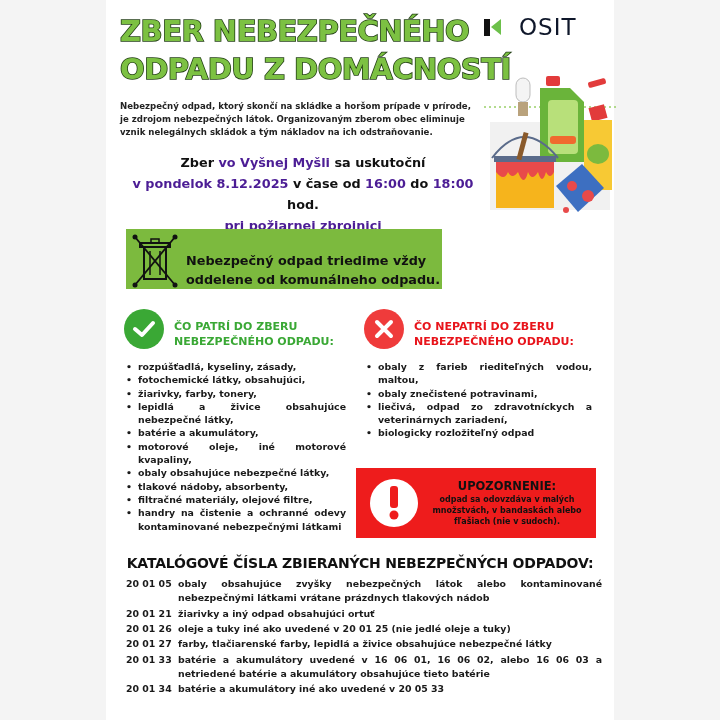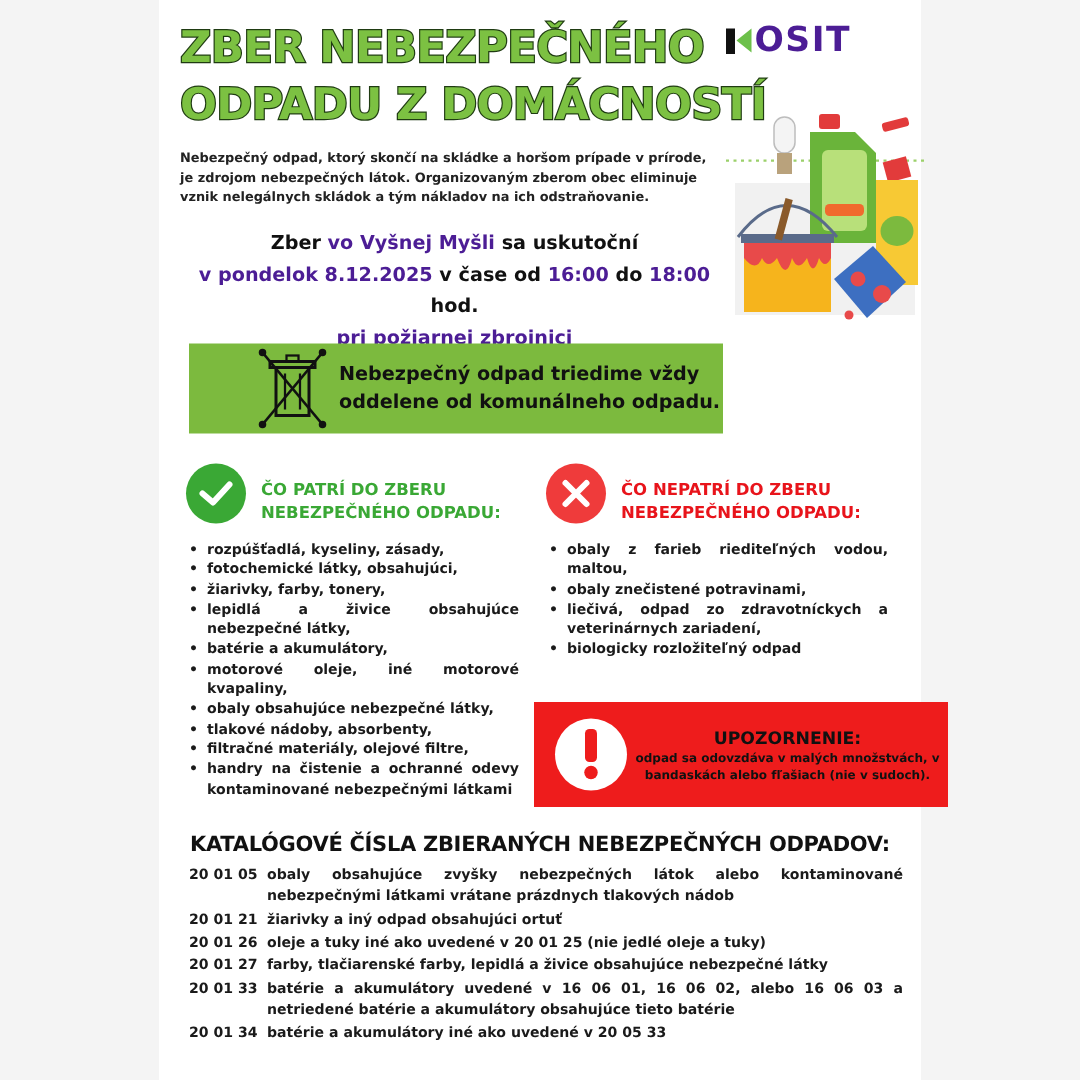--- a/index.html
+++ b/index.html
@@ -17,62 +17,62 @@
       position: absolute; left: 14px; top: 12px;
       font-family: "DejaVu Sans", sans-serif; font-weight: bold;
       font-size: 29px; line-height: 38px; letter-spacing: -0.5px;
       color: #7cc142;
       -webkit-text-stroke: 1.6px #1f3b12;
       paint-order: stroke fill;
     }
     .title div { white-space: nowrap; }
     .logo {
       position: absolute; left: 378px; top: 14px;
-      font-family: "DejaVu Sans", sans-serif; font-weight: bold; font-size: 23px;
-      color: #4c1d95; letter-spacing: 1px;
-      display: flex; align-items: center;
+      font-family: "DejaVu Sans", sans-serif; font-weight: normal; font-size: 23px;
+      color: #0f172a; letter-spacing: 1px;
+      display: flex; align-items: center; gap: 16px;
     }
     .logo .k { display: inline-flex; align-items: center; }
     .logo .k .bar { width: 6px; height: 17px; background: #111; display: inline-block; }
     .logo .k .chev { width: 0; height: 0; border-top: 8px solid transparent; border-bottom: 8px solid transparent; border-right: 10px solid #6cc04a; margin-left: 1px; margin-right: 2px; }
     .intro {
       position: absolute; left: 14px; top: 100px; width: 355px;
       font-size: 8.6px; line-height: 13px; font-weight: bold; color: #222;
     }
     .event {
       position: absolute; left: 14px; top: 152px; width: 366px;
       text-align: center; font-weight: bold; font-size: 12.8px; line-height: 21px;
       color: #111;
     }
     .red { color: #4c1d95; }
     .illustration { position: absolute; left: 378px; top: 76px; width: 132px; height: 140px; }
     .greenbox {
       position: absolute; left: 20px; top: 229px; width: 316px; height: 60px;
-      background: #7cba3e; display: flex; align-items: center; padding-left: 40px;
+      background: #7cba3e; display: flex; align-items: flex-end;
     }
     .greenbox .bin { width: 50px; height: 56px; margin-left: 4px; }
     .greenbox .gtext {
       font-weight: bold; font-size: 12.8px; line-height: 19px; color: #111; margin-left: 6px;
     }
     .col-head { position: absolute; display: flex; align-items: flex-end; }
     .circle-icon {
       width: 40px; height: 40px; border-radius: 50%;
       display: flex; align-items: center; justify-content: center;
     }
     .col-head .htext { margin-left: 10px; font-weight: bold; font-size: 11px; line-height: 15px; }
     .green-h { color: #3aa835; }
     .red-h { color: #e8141b; }
     ul.list {
       position: absolute; margin: 0; padding: 0; list-style: none;
       font-weight: bold; font-size: 9.4px; line-height: 13.3px; color: #1a1a1a;
     }
     ul.list li { position: relative; padding-left: 14px; text-align: justify; }
     ul.list li::before { content: "•"; position: absolute; left: 2px; top: 0; }
     .warn {
-      position: absolute; left: 250px; top: 468px; width: 276px; height: 70px;
+      position: absolute; left: 250px; top: 468px; width: 240px; height: 70px;
       background: #ee1c1c; display: flex; align-items: center;
     }
     .warn .wicon {
       width: 48px; height: 48px; border-radius: 50%; background: #fff; margin-left: 14px;
       display: flex; align-items: center; justify-content: center; flex: none;
     }
     .warn .wtext { flex: 1; text-align: center; color: #111; font-weight: bold; }
     .warn .wtitle { font-size: 11.5px; line-height: 15px; }
     .warn .wbody { font-size: 8px; line-height: 11px; }
     .cat-title {

